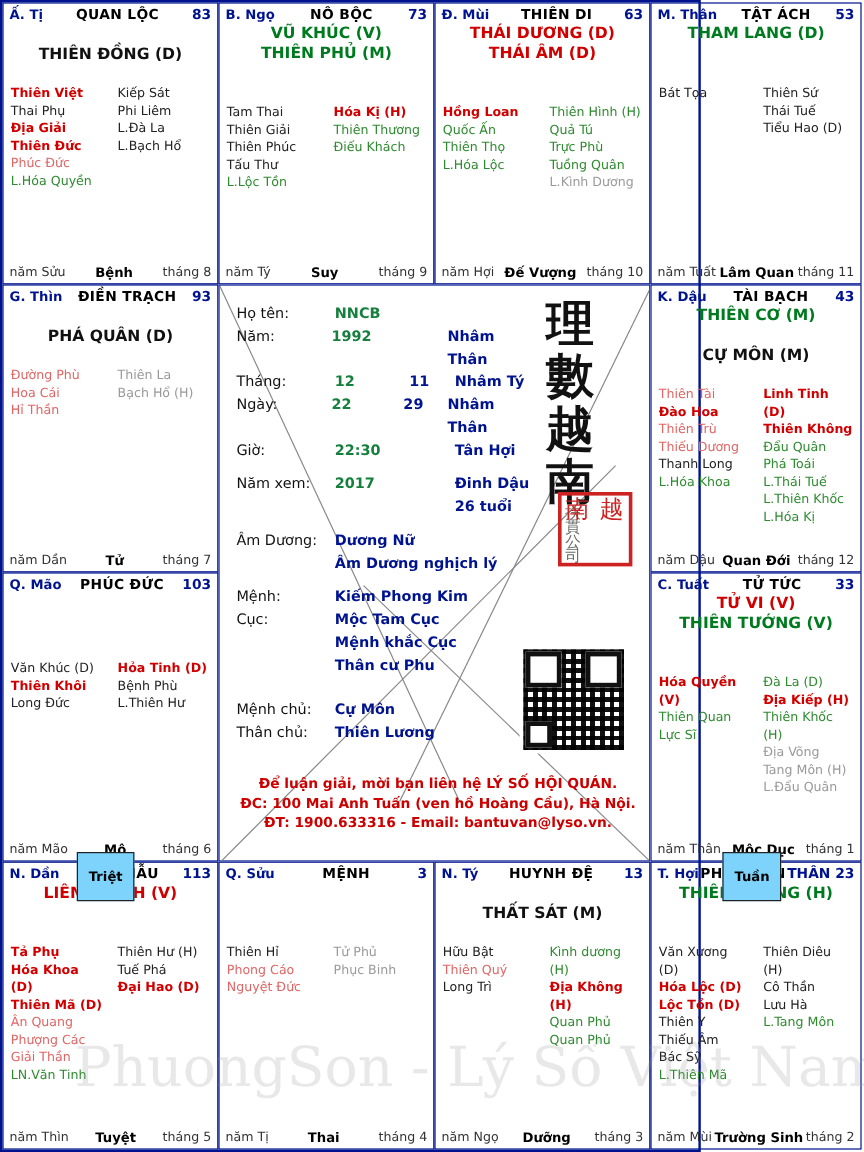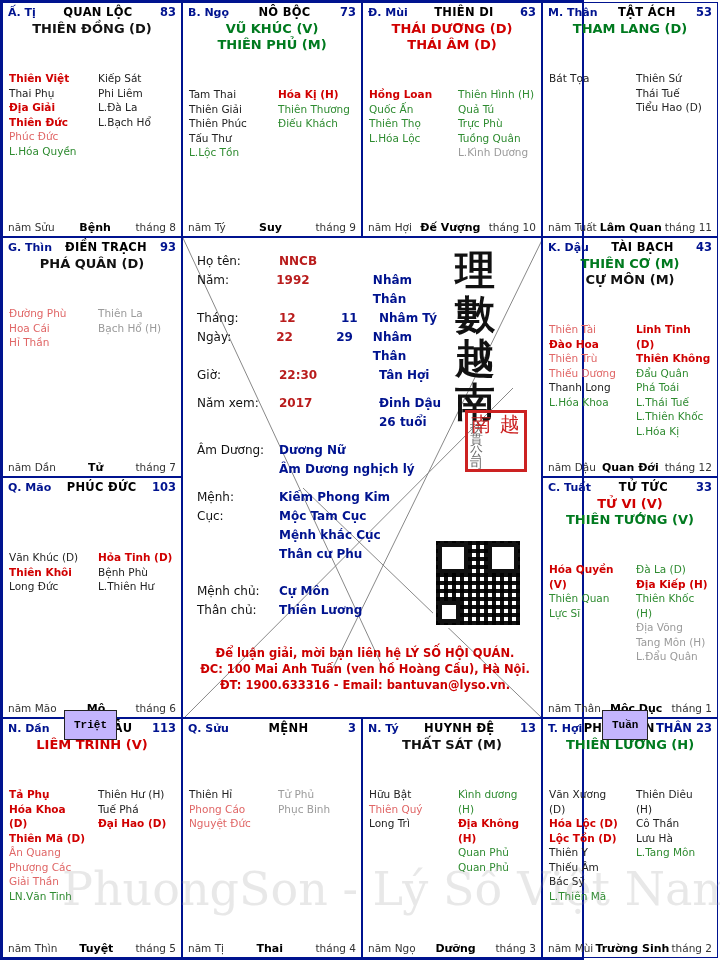--- a/index.html
+++ b/index.html
@@ -55,21 +55,21 @@
   }
   .branch{color:#00138f;font-weight:bold;}
   .palace{color:#000;font-weight:bold;font-size:11.5px;letter-spacing:.3px;}
   .num{color:#00138f;font-weight:bold;font-size:11.5px;}
 
   .majors{
     position:absolute;top:18px;left:0;right:0;
     text-align:center;line-height:16px;
   }
   .major{font-weight:bold;font-size:13px;}
-  .m-black{color:#111;}
+  .m-black{color:#111;margin-top:17px;}
   .m-red{color:#d00000;}
   .m-green{color:#007a1f;}
 
   .stars{
     position:absolute;left:0;right:0;top:68px;bottom:26px;
     display:flex;
   }
   .starcol{flex:1;padding:0 6px;line-height:14.5px;font-size:10.5px;}
   .s-red{color:#d00000;font-weight:bold;}
   .s-redl{color:#e06666;}
@@ -82,21 +82,21 @@
     display:flex;justify-content:space-between;align-items:flex-start;
     padding:0 5px;font-size:10.5px;color:#222;
   }
   .foot-mid{font-weight:bold;color:#000;font-size:11px;}
   .foot-side{color:#333;}
 
   
   .cinfo{position:absolute;left:14px;top:14px;width:250px;}
   .row{display:flex;line-height:19px;font-size:12px;}
   .lbl{width:82px;color:#111;}
-  .v1{width:62px;color:#b91c1c;font-weight:bold;}
+  .v1{width:62px;color:#15803d;font-weight:bold;}
   .v2{width:38px;color:#00138f;font-weight:bold;}
   .v3{color:#00138f;font-weight:bold;}
   .gap{height:9px;}
   .wide{color:#00138f;font-weight:bold;}
 
   .calig{
     position:absolute;right:14px;top:10px;width:104px;text-align:center;
     font-family:"DejaVu Serif","Liberation Serif",serif;
     color:#111;
   }
@@ -133,24 +133,23 @@
   .contact{
     position:absolute;left:16px;right:10px;bottom:24px;
     color:#cc0000;font-size:11.5px;line-height:16px;font-weight:bold;
     text-align:center;
   }
   
   .lines{position:absolute;left:0;top:0;width:360px;height:481px;pointer-events:none;}
 
   
   .tag{
-    position:absolute;background:#c4b5fd;border:1px solid #222;
-    font-size:11px;font-weight:bold;padding:8px 9px;color:#000;
+    position:absolute;background:#7dd3fc;border:1px solid #222;
+    font-size:11px;font-weight:bold;padding:13px 9px;color:#000;
     z-index:5;
-    font-family:Liberation Mono, monospace;
   }
   .tag-triet{left:62px;top:708px;}
   .tag-tuan{left:600px;top:708px;}
 
   .watermark{
     position:absolute;left:60px;top:860px;width:620px;
     font-size:46px;color:rgba(150,150,150,.22);
     font-family:"DejaVu Serif","Liberation Serif",serif;
     white-space:nowrap;pointer-events:none;
   }

